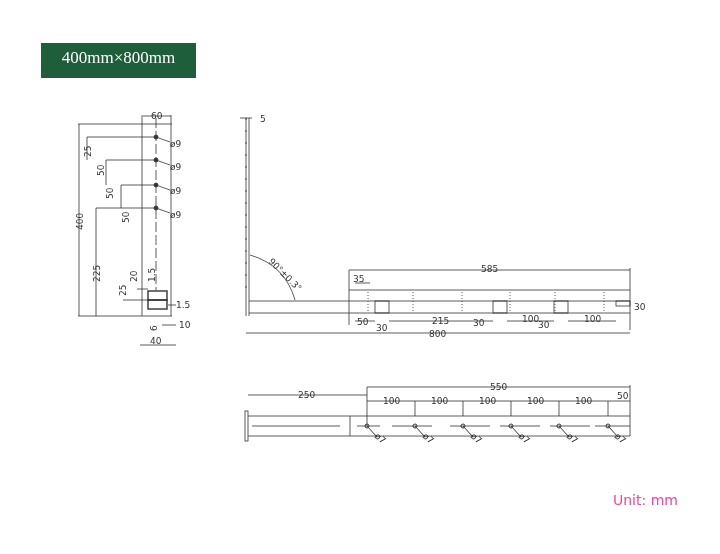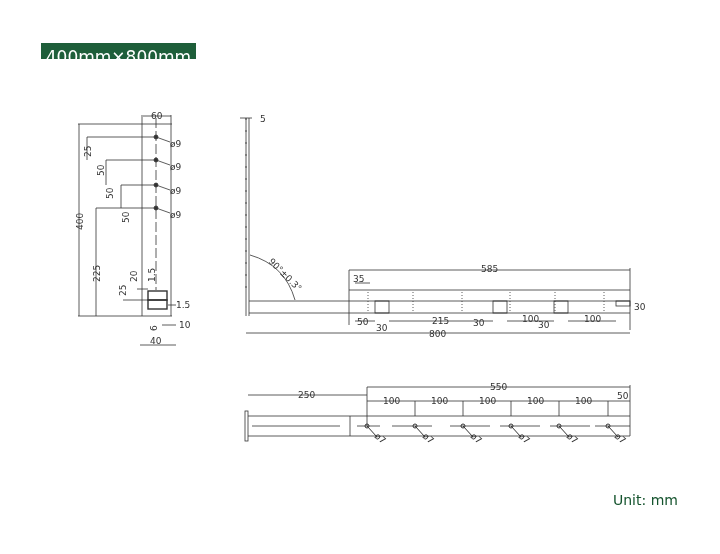--- a/index.html
+++ b/index.html
@@ -1,22 +1,22 @@
 <!DOCTYPE html>
 <html><head>
 <meta charset="utf-8">
 <style>
   html, body { margin: 0; padding: 0; background: #ffffff; }
   body { width: 720px; height: 554px; position: relative; overflow: hidden; font-family: "DejaVu Sans", sans-serif; }
   .badge {
-    position: absolute; left: 41px; top: 43px; width: 155px; height: 16px;
+    position: absolute; left: 41px; top: 43px; width: 155px; height: 35px;
     background: #1e5e3a; color: #ffffff; font-size: 17px; line-height: 29px;
-    text-align: center; letter-spacing: 0px;
+    text-align: center; letter-spacing: 0px; font-family: Liberation Serif, serif;
   }
-  .unit { position: absolute; left: 613px; top: 492px; font-size: 14px; color: #14532d; }
+  .unit { position: absolute; left: 613px; top: 492px; font-size: 14px; color: #ec4899; }
   svg.drawing { position: absolute; left: 0; top: 0; }
   svg text { font-family: "DejaVu Sans", sans-serif; font-size: 9px; fill: #333; }
 </style>
 </head>
 <body>
 
 <div class="badge">400mm×800mm</div>
 <div class="unit">Unit: mm</div>
 
 <svg class="drawing" width="720" height="554" viewBox="0 0 720 554">

